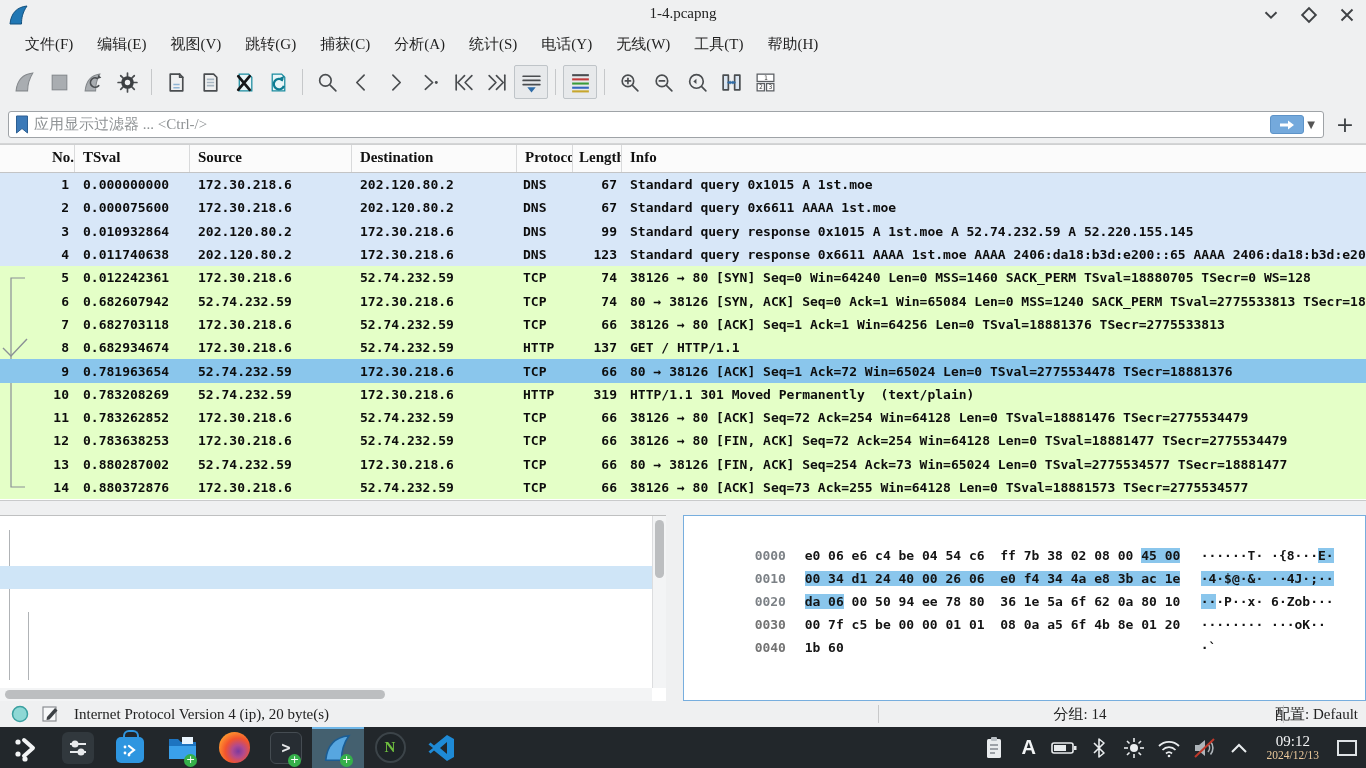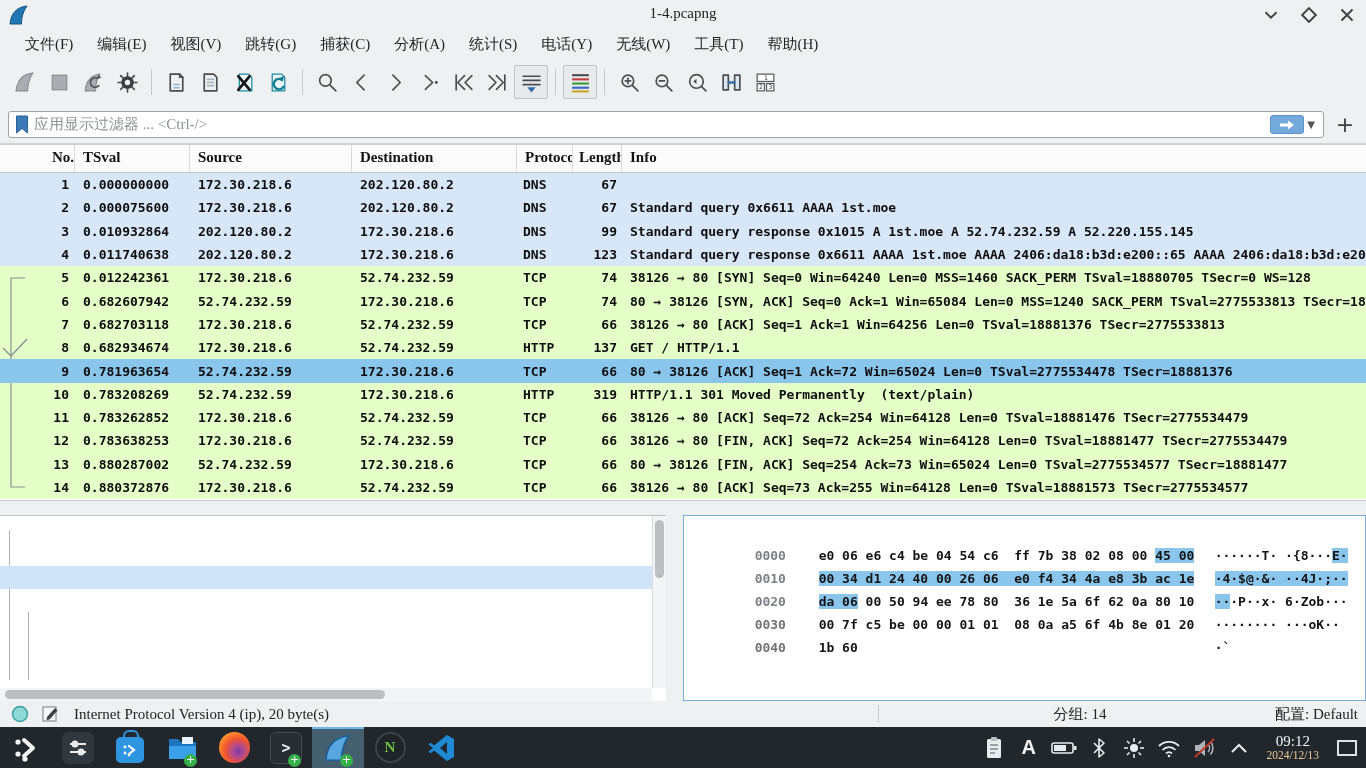--- a/index.html
+++ b/index.html
@@ -68,21 +68,21 @@
   .d-vscroll { position:absolute; right:0; top:0; bottom:13px; width:14px; background:#f3f4f5; border-left:1px solid #dcdddf; }
   .d-vscroll .thumb { position:absolute; top:4px; left:2px; width:9px; height:58px; background:#bcbec0; border-radius:5px; }
   .d-hscroll { position:absolute; left:0; right:14px; bottom:0; height:13px; background:#f3f4f5; }
   .d-hscroll .thumb { position:absolute; left:5px; top:2px; width:380px; height:9px; background:#bcbec0; border-radius:5px; }
 
   
   .hexpane { position:absolute; top:515px; left:683px; width:683px; height:186px; background:#fff; border:1px solid #77aede; font-size:13px; overflow:hidden; padding:5px 0 0 8px; }
   .hexrow { height:23px; line-height:23px; white-space:pre; color:#141414; }
   .hexrow .off { display:inline-block; width:36px; color:#7c8186; }
   .hexrow .off.dim { color:#737373; }
-  .hexrow .hexs { display:inline-block; width:388px; margin-left:28px; }
+  .hexrow .hexs { display:inline-block; width:388px; margin-left:14px; }
   .hexrow .ascii { display:inline-block; margin-left:8px; }
   .hl { background:#8ac6ec; }
 
   
   .statusbar { position:absolute; top:701px; left:0; width:100%; height:26px; background:#eff0f1; display:flex; align-items:center; font-size:15px; color:#222; }
   .sb-icon { margin-left:10px; width:20px; height:20px; display:flex; align-items:center; justify-content:center; }
   .sb-left { margin-left:14px; white-space:nowrap; }
   .sb-div { width:1px; height:18px; background:#c8c9ca; }
   .sb-mid { position:absolute; left:880px; width:400px; text-align:center; }
   .sb-right { position:absolute; right:8px; }
@@ -351,20 +351,21 @@
 
   <div class="plist mono">
 
       <div class="prow dns">
         <span class="c-no">1</span>
         <span class="c-time">0.000000000</span>
         <span class="c-src">172.30.218.6</span>
         <span class="c-dst">202.120.80.2</span>
         <span class="c-pro">DNS</span>
         <span class="c-len">67</span>
+        <span class="c-inf">Standard query 0x1015 A 1st.moe</span>
       </div>
 
       <div class="prow dns">
         <span class="c-no">2</span>
         <span class="c-time">0.000075600</span>
         <span class="c-src">172.30.218.6</span>
         <span class="c-dst">202.120.80.2</span>
         <span class="c-pro">DNS</span>
         <span class="c-len">67</span>
         <span class="c-inf">Standard query 0x6611 AAAA 1st.moe</span>

